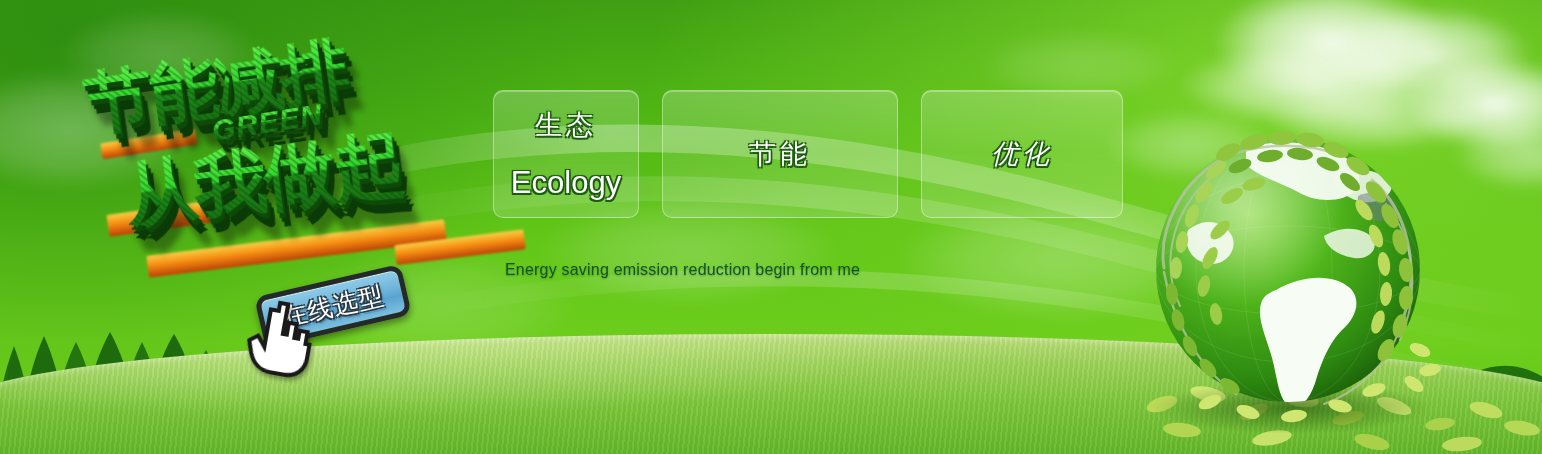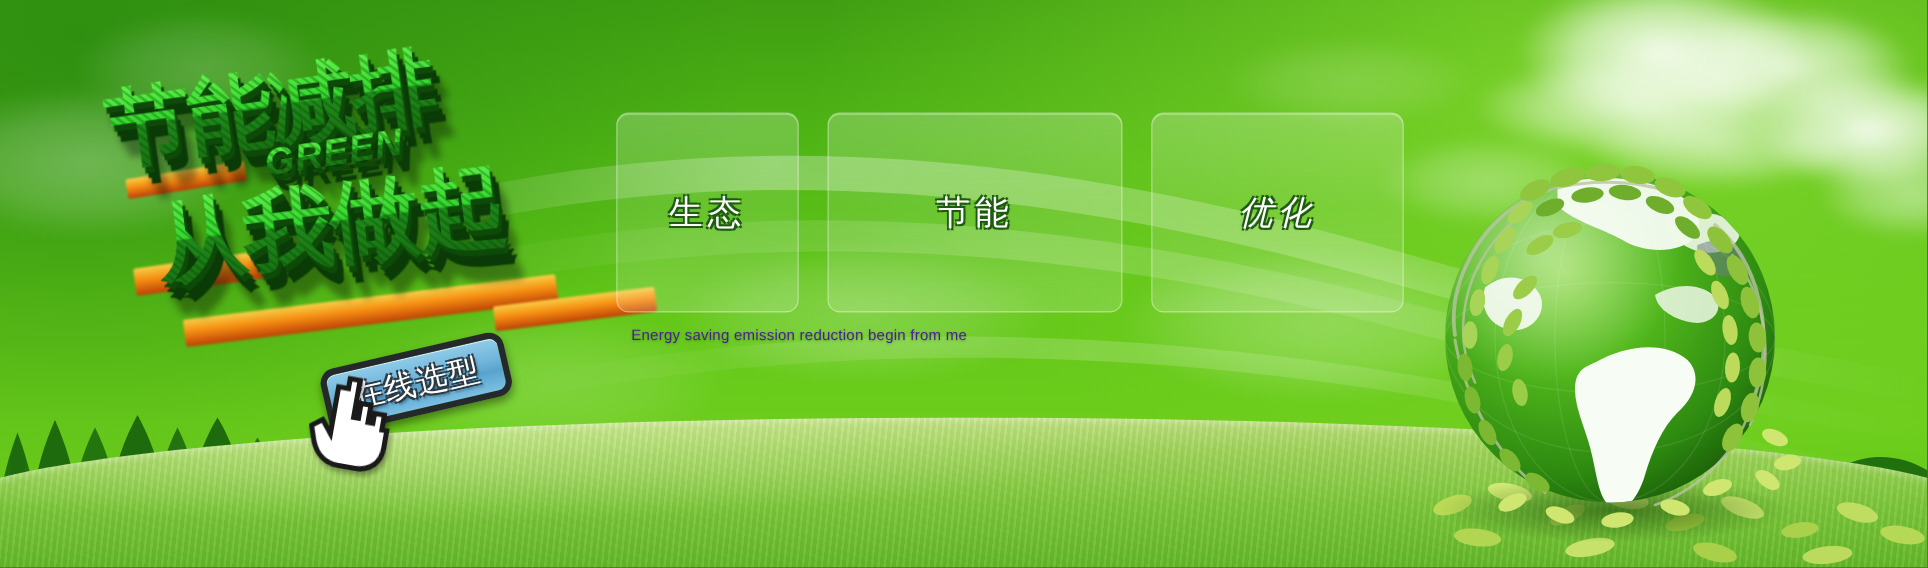--- a/index.html
+++ b/index.html
@@ -133,21 +133,21 @@
   .cards {
     position: absolute;
     left: 493px;
     top: 90px;
     display: flex;
     gap: 23px;
     align-items: stretch;
   }
   .card {
     width: 146px;
-    height: 160px;
+    height: 128px;
     border-radius: 10px;
     border: 1px solid rgba(255,255,255,.38);
     background: linear-gradient(180deg, rgba(255,255,255,.22) 0%, rgba(255,255,255,.10) 48%, rgba(255,255,255,.16) 100%);
     display: flex;
     flex-direction: column;
     align-items: center;
     justify-content: center;
     gap: 22px;
     box-shadow: inset 0 1px 0 rgba(255,255,255,.30);
     text-align: center;
@@ -174,22 +174,22 @@
       -1.5px  1.5px 0 #1d5b10, 1.5px  1.5px 0 #1d5b10,
        0 0 3px rgba(20,80,10,.6);
     white-space: nowrap;
   }
 
   
   .tagline {
     position: absolute;
     left: 505px;
     top: 261px;
-    font-size: 12px;
-    color: #4c1d95;
+    font-size: 16px;
+    color: #14532d;
     letter-spacing: .2px;
     text-shadow: 0 1px 2px rgba(20,70,10,.35);
     white-space: nowrap;
   }
 
   
   .cta-wrap {
     position: absolute;
     left: 258px;
     top: 274px;
@@ -479,20 +479,21 @@
 
     <div class="t3-line t3-l1">节能减排</div>
     <div class="t3-line t3-green">GREEN</div>
     <div class="t3-line t3-l2">从我做起</div>
   </div>
 
   <div class="cards">
 
     <div class="card">
       <span class="card-cn">生态</span>
+      <span class="card-en">Ecology</span>
     </div>
 
     <div class="card wide">
       <span class="card-cn">节能</span>
     </div>
 
     <div class="card wide2">
       <span class="card-cn">优化</span>
     </div>
   </div>

